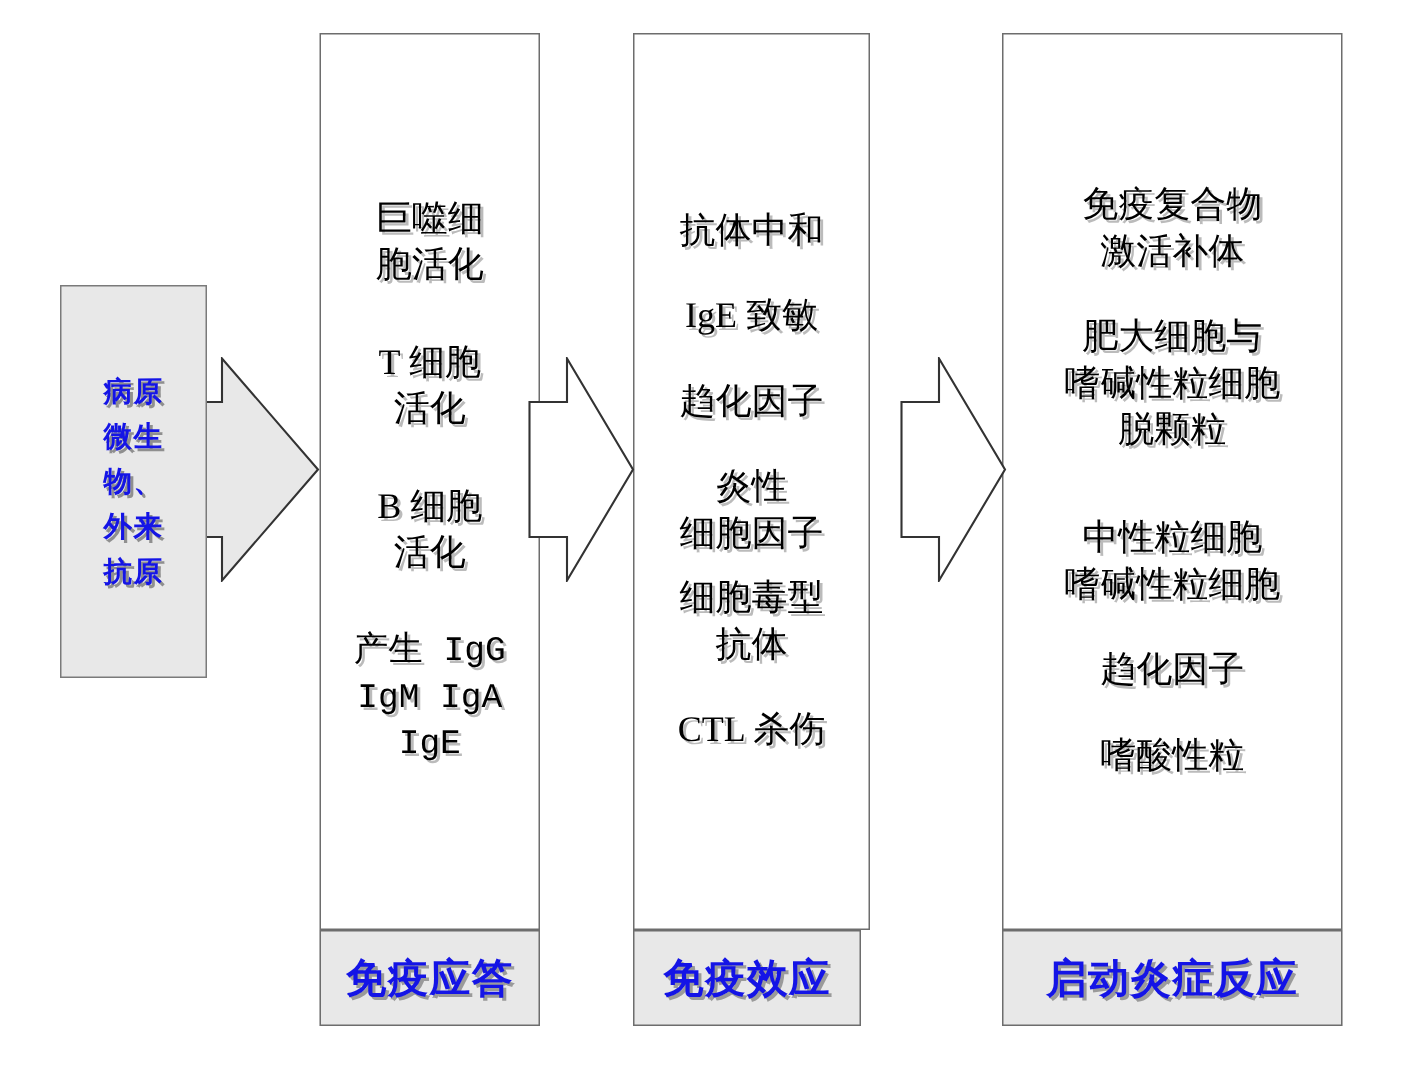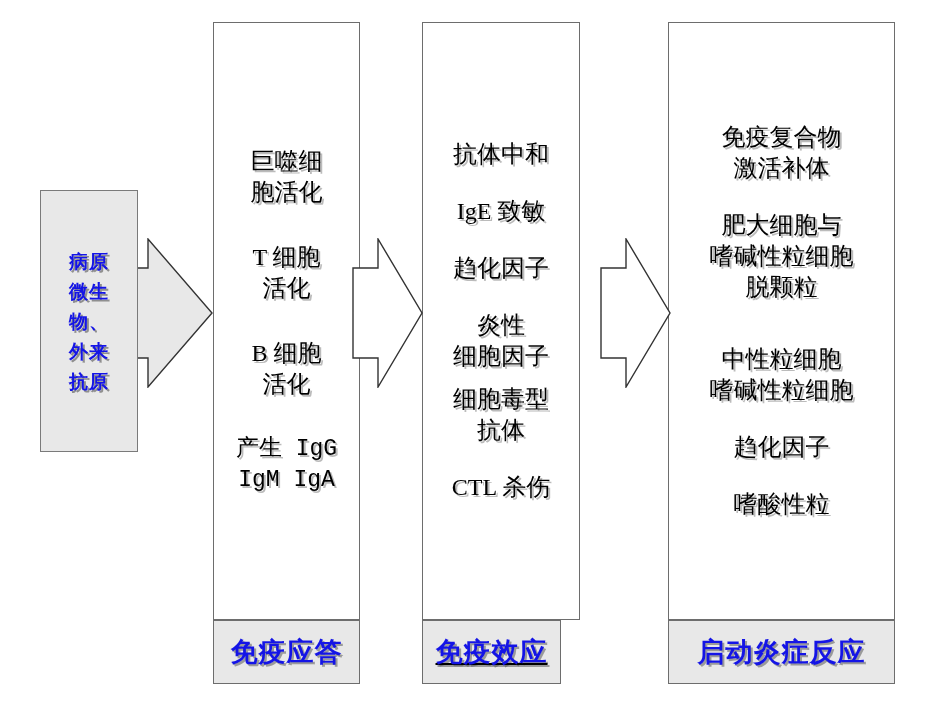--- a/index.html
+++ b/index.html
@@ -139,20 +139,21 @@
       <span class="ln">T 细胞</span>
       <span class="ln">活化</span>
     </div>
     <div class="entry" style="margin-bottom:34px;">
       <span class="ln">B 细胞</span>
       <span class="ln">活化</span>
     </div>
     <div class="entry" style="font-family:'Liberation Mono','DejaVu Sans Mono',monospace; font-size:23px;">
       <span class="ln">产生 IgG</span>
       <span class="ln">IgM IgA</span>
+      <span class="ln">IgE</span>
     </div>
   </div>
 
   <div class="col-box" style="left:422px; top:22px; width:158px; height:598px;"></div>
   <div class="col-body" style="left:422px; top:22px; width:158px; height:598px;">
     <div class="entry" style="margin-bottom:26px;">
       <span class="ln">抗体中和</span>
     </div>
     <div class="entry" style="margin-bottom:26px;">
       <span class="ln">IgE 致敏</span>
@@ -192,20 +193,20 @@
       <span class="ln">趋化因子</span>
     </div>
     <div class="entry">
       <span class="ln">嗜酸性粒</span>
     </div>
   </div>
 
   <div class="label-box" style="left:213px; top:620px; width:147px; height:64px;">
     <span class="txt">免疫应答</span>
   </div>
-  <div class="label-box" style="left:422px; top:620px; width:139px; height:64px;text-decoration:underline;">
+  <div class="label-box" style="left:422px; top:620px; width:152px; height:64px;">
     <span class="txt">免疫效应</span>
   </div>
   <div class="label-box" style="left:668px; top:620px; width:227px; height:64px;">
     <span class="txt">启动炎症反应</span>
   </div>
 
 </div>
 
 </body></html>

